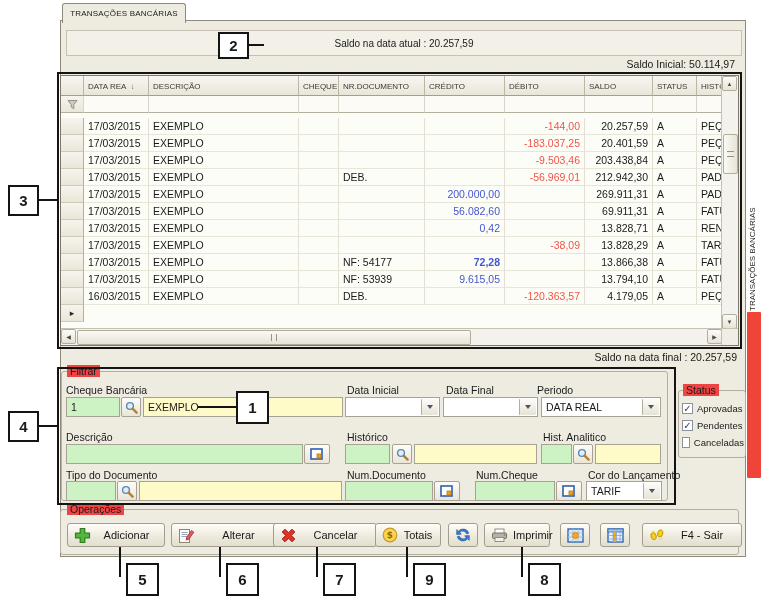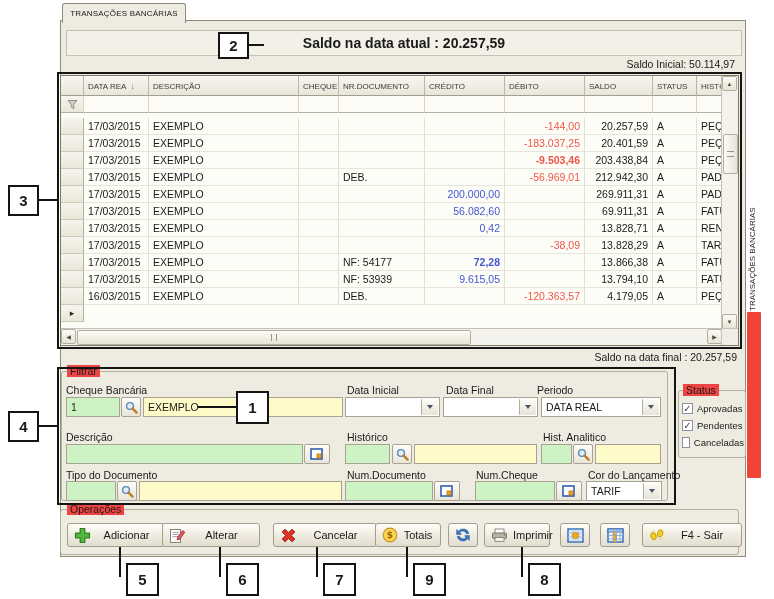--- a/index.html
+++ b/index.html
@@ -4,21 +4,21 @@
 <style>
   html,body{margin:0;padding:0}
   #canvas{position:relative;width:774px;height:599px;background:#ffffff;
     font-family:"Liberation Sans",sans-serif;color:#1a1a1a;overflow:hidden}
   .abs{position:absolute;box-sizing:border-box}
   
   .app-bg{background:#eeebe1;border:1px solid #8f897b}
   .tab{background:#eeebe1;border:1px solid #8f897b;border-bottom:none;border-radius:3px 3px 0 0;
     display:flex;align-items:center;justify-content:center;font-size:8px;letter-spacing:.2px;z-index:3}
   .header-bar{background:#f3f0e7;border:1px solid #c6c1b2;display:flex;align-items:center;justify-content:center}
-  .header-title{font-weight:bold;font-size:14px}
+  .header-title{font-weight:normal;font-size:10px}
   .right-text{font-size:10.5px;text-align:right}
   
   .grid{background:#fdfdf8;border:1px solid #7d786c}
   .grid-main{position:absolute;left:0;top:0;right:16px;bottom:16px;overflow:hidden;background:#fdfdf8}
   .grid-header-row,.grid-filter-row,.grid-row{display:flex;width:100%}
   .hcell{height:20px;background:linear-gradient(#f8f6f0,#e9e5d9);border-right:1px solid #bcb6a5;
     border-bottom:1px solid #a59e8d;font-size:8px;color:#3c3a33;padding:6px 3px 0 4px;box-sizing:border-box;
     white-space:nowrap;overflow:hidden}
   .fcell{height:17px;background:#fcfbf6;border-right:1px solid #dad5c8;border-bottom:1px solid #b5af9f;box-sizing:border-box}
   .fcell.selbg{background:linear-gradient(#f6f4ed,#eae6d9);display:flex;align-items:center;justify-content:center}
@@ -153,21 +153,21 @@
             <div class="cell c-status">A</div>
             <div class="cell c-hist">PEÇA</div>
           </div>
           <div class="grid-row">
             <div class="cell-sel c-sel"></div>
             <div class="cell c-data">17/03/2015</div>
             <div class="cell c-desc">EXEMPLO</div>
             <div class="cell c-cheque"></div>
             <div class="cell c-nrdoc"></div>
             <div class="cell c-cred"></div>
-            <div class="cell c-deb" style="color: rgb(239, 85, 72); font-weight: bold;">-9.503,46</div>
+            <div class="cell c-deb" style="color: rgb(239, 85, 72);">-9.503,46</div>
             <div class="cell c-saldo">203.438,84</div>
             <div class="cell c-status">A</div>
             <div class="cell c-hist">PEÇA</div>
           </div>
           <div class="grid-row">
             <div class="cell-sel c-sel"></div>
             <div class="cell c-data">17/03/2015</div>
             <div class="cell c-desc">EXEMPLO</div>
             <div class="cell c-cheque"></div>
             <div class="cell c-nrdoc">DEB.</div>
@@ -420,21 +420,21 @@
   <span class="gb-label abs" style="left:67px;top:503px">Operações</span>
 
   <div class="abs op-btn" style="left:67px;width:98px">
     <span class="op-ico">
         <svg width="17" height="17" viewBox="0 0 17 17">
           <path d="M6.2,1.5 h4.6 v4.7 h4.7 v4.6 h-4.7 v4.7 h-4.6 v-4.7 h-4.7 v-4.6 h4.7 z" fill="#52b83c" stroke="#2e7d1f" stroke-width="1.2" stroke-linejoin="round"></path>
         </svg>
       </span>
     <span class="op-label">Adicionar</span>
   </div>
-  <div class="abs op-btn" style="left:162px;width:98px">
+  <div class="abs op-btn" style="left:171px;width:114px">
     <span class="op-ico">
         <svg width="17" height="17" viewBox="0 0 17 17">
           <rect x="1.5" y="2.5" width="10" height="13" fill="#fdfdf5" stroke="#8a8578" stroke-width="1"></rect>
           <line x1="3.5" y1="5.5" x2="9.5" y2="5.5" stroke="#9aa6c0" stroke-width="1"></line>
           <line x1="3.5" y1="7.5" x2="9.5" y2="7.5" stroke="#9aa6c0" stroke-width="1"></line>
           <line x1="3.5" y1="9.5" x2="9.5" y2="9.5" stroke="#9aa6c0" stroke-width="1"></line>
           <path d="M8.5,10.5 L13.5,3.5 L15.8,5.2 L10.8,12.2 L8.2,13 Z" fill="#e2595f" stroke="#a02a30" stroke-width="0.8"></path>
         </svg>
       </span>
     <span class="op-label">Alterar</span>

